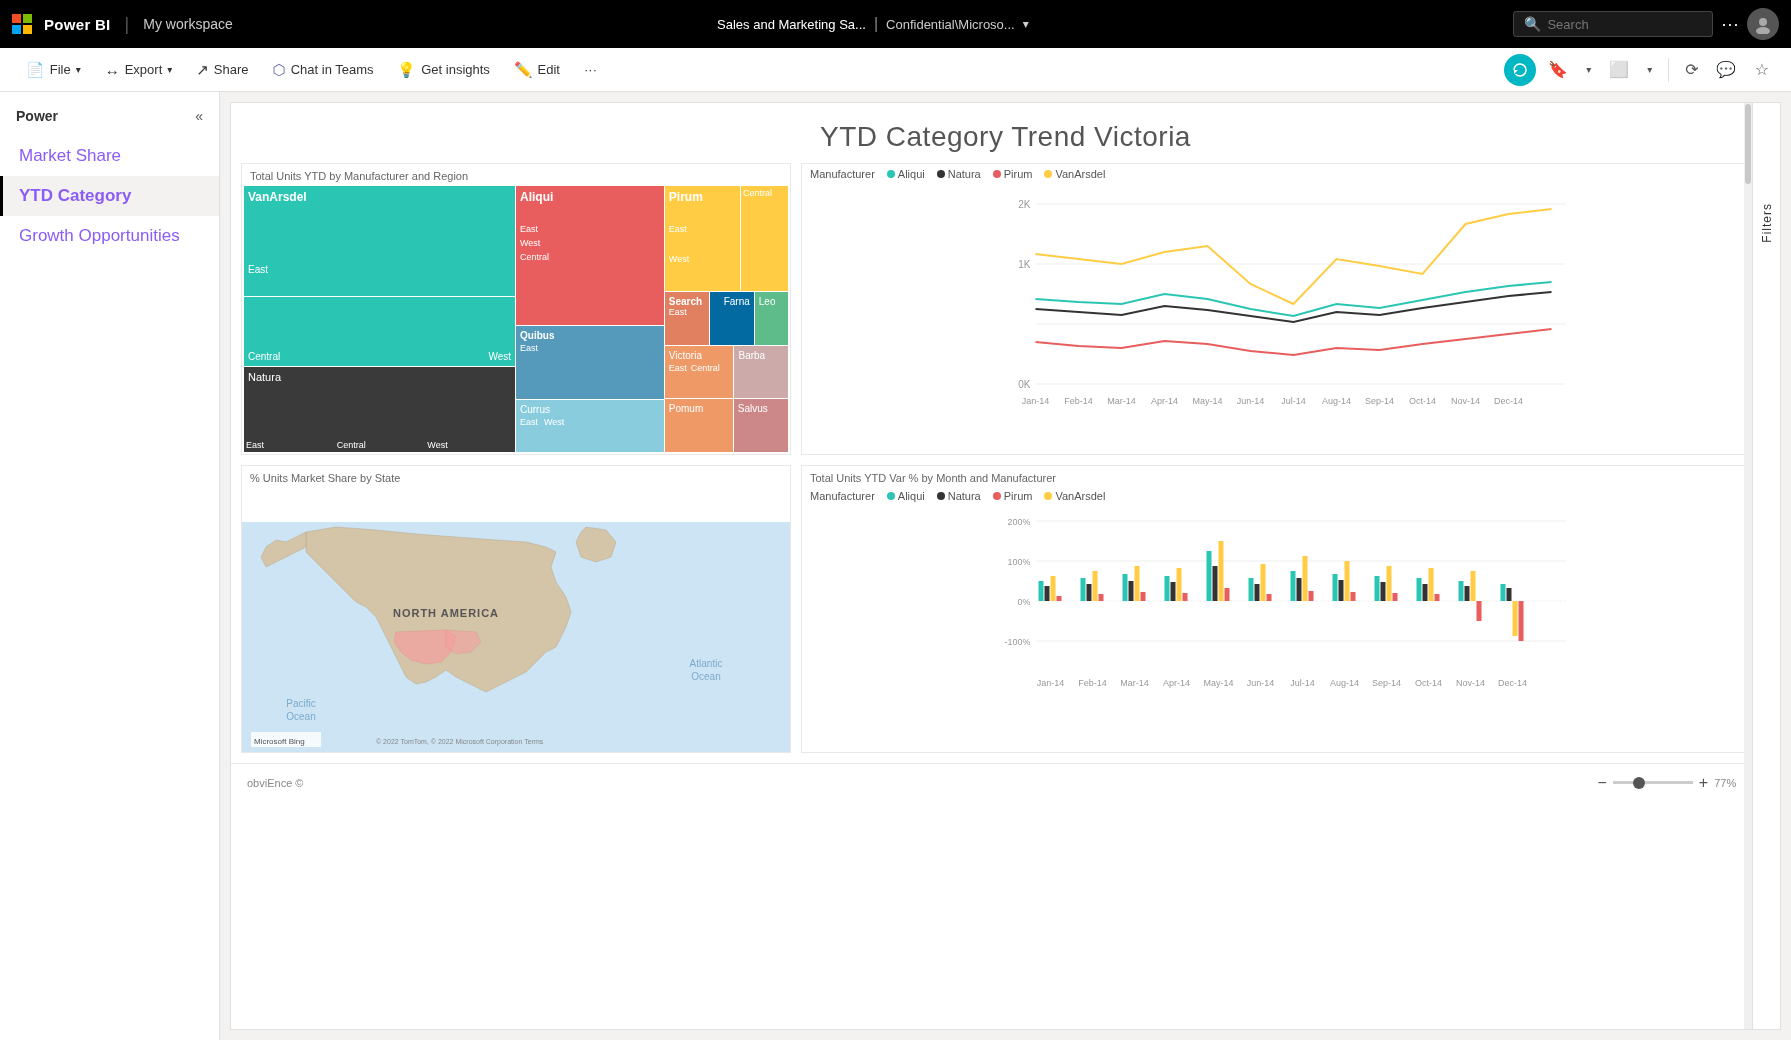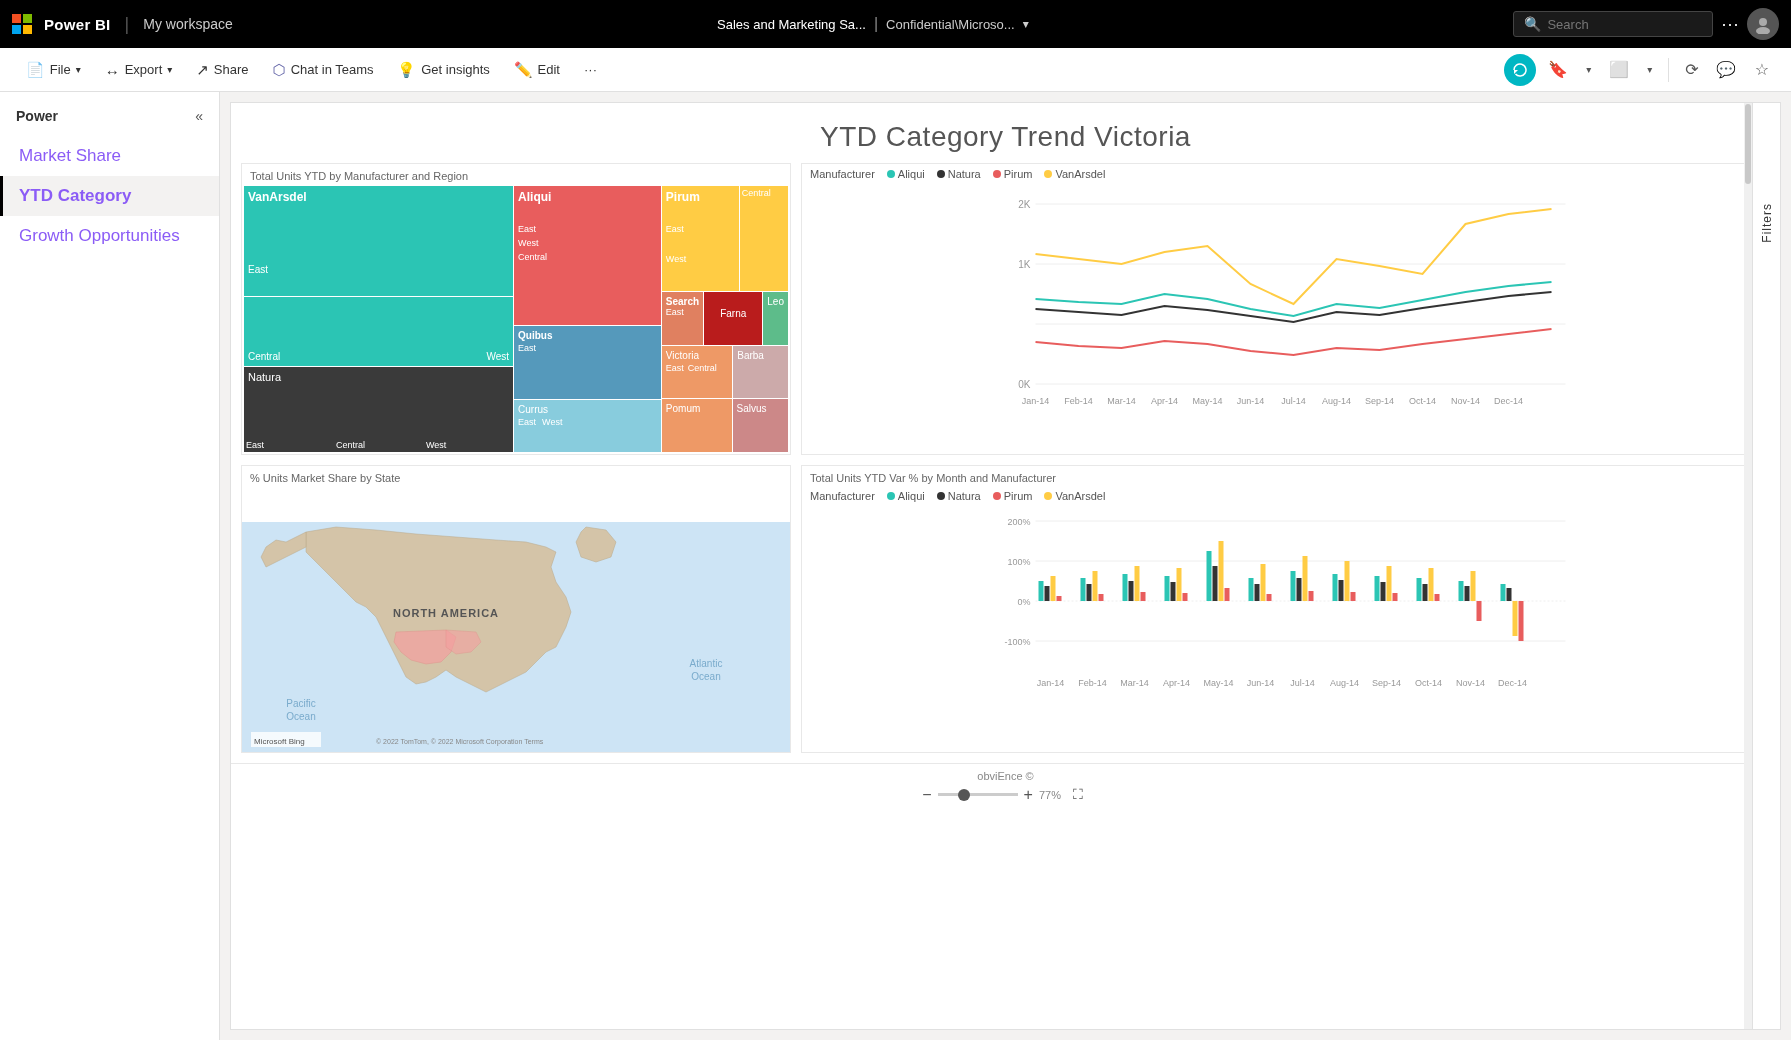--- a/index.html
+++ b/index.html
@@ -110,21 +110,21 @@
     .chart-legend { display: flex; gap: 12px; padding: 4px 8px; font-size: 11px; color: #555; }
     .legend-dot { width: 8px; height: 8px; border-radius: 50%; display: inline-block; margin-right: 3px; }
 
     
     .map-container { background: #fff; border: 1px solid #e8e8e8; }
     .map-visual { height: 230px; background: #cde4f5; position: relative; overflow: hidden; margin-top: 36px; }
 
     
     .bar-chart-container { background: #fff; border: 1px solid #e8e8e8; }
 
-    .bottom-bar { display: flex; align-items: center; justify-content: space-between; padding: 6px 16px; border-top: 1px solid #e8e8e8; font-size: 11px; color: #888; flex-direction: column; }
+    .bottom-bar { display: flex; align-items: center; justify-content: space-between; padding: 6px 16px; border-top: 1px solid #e8e8e8; font-size: 11px; color: #888; }
     .zoom-controls { display: flex; align-items: center; gap: 6px; }
     .zoom-btn { background: none; border: none; cursor: pointer; color: #555; font-size: 16px; }
     .zoom-slider { -webkit-appearance: none; width: 80px; height: 3px; background: #ccc; outline: none; }
     .zoom-slider::-webkit-slider-thumb { -webkit-appearance: none; width: 12px; height: 12px; border-radius: 50%; background: #555; }
   </style>
 </head>
 <body>
 
 <div class="top-nav">
   <div class="ms-logo">
@@ -289,21 +289,21 @@
                 </div>
                 <div style="display:flex; flex-direction:column; flex:0.7; gap:1px;">
                   <div style="background:#ffcc44; flex:1; padding:2px; font-size:9px;">Central</div>
                 </div>
               </div>
               <div style="display:flex; flex:1.5; gap:1px;">
                 <div style="background:#e08060; flex:1; padding:4px;">
                   <div style="font-size:10px; font-weight:600;">Search</div>
                   <div style="font-size:9px;">East</div>
                 </div>
-                <div style="background:#b91c1c; flex:1; padding:16px;text-align:right;">
+                <div style="background:#0369a1; flex:1; padding:4px;text-align:right;">
                   <div style="font-size:10px;">Farna</div>
                 </div>
                 <div style="background:#5dbc8a; flex:0.7; padding:4px;">
                   <div style="font-size:10px;">Leo</div>
                 </div>
               </div>
               <div style="display:flex; flex:1.5; gap:1px;">
                 <div style="background:#ee9966; flex:1.2; padding:4px;">
                   <div style="font-size:10px;">Victoria</div>
                   <div style="display:flex; gap:4px; font-size:9px; margin-top:2px;">

